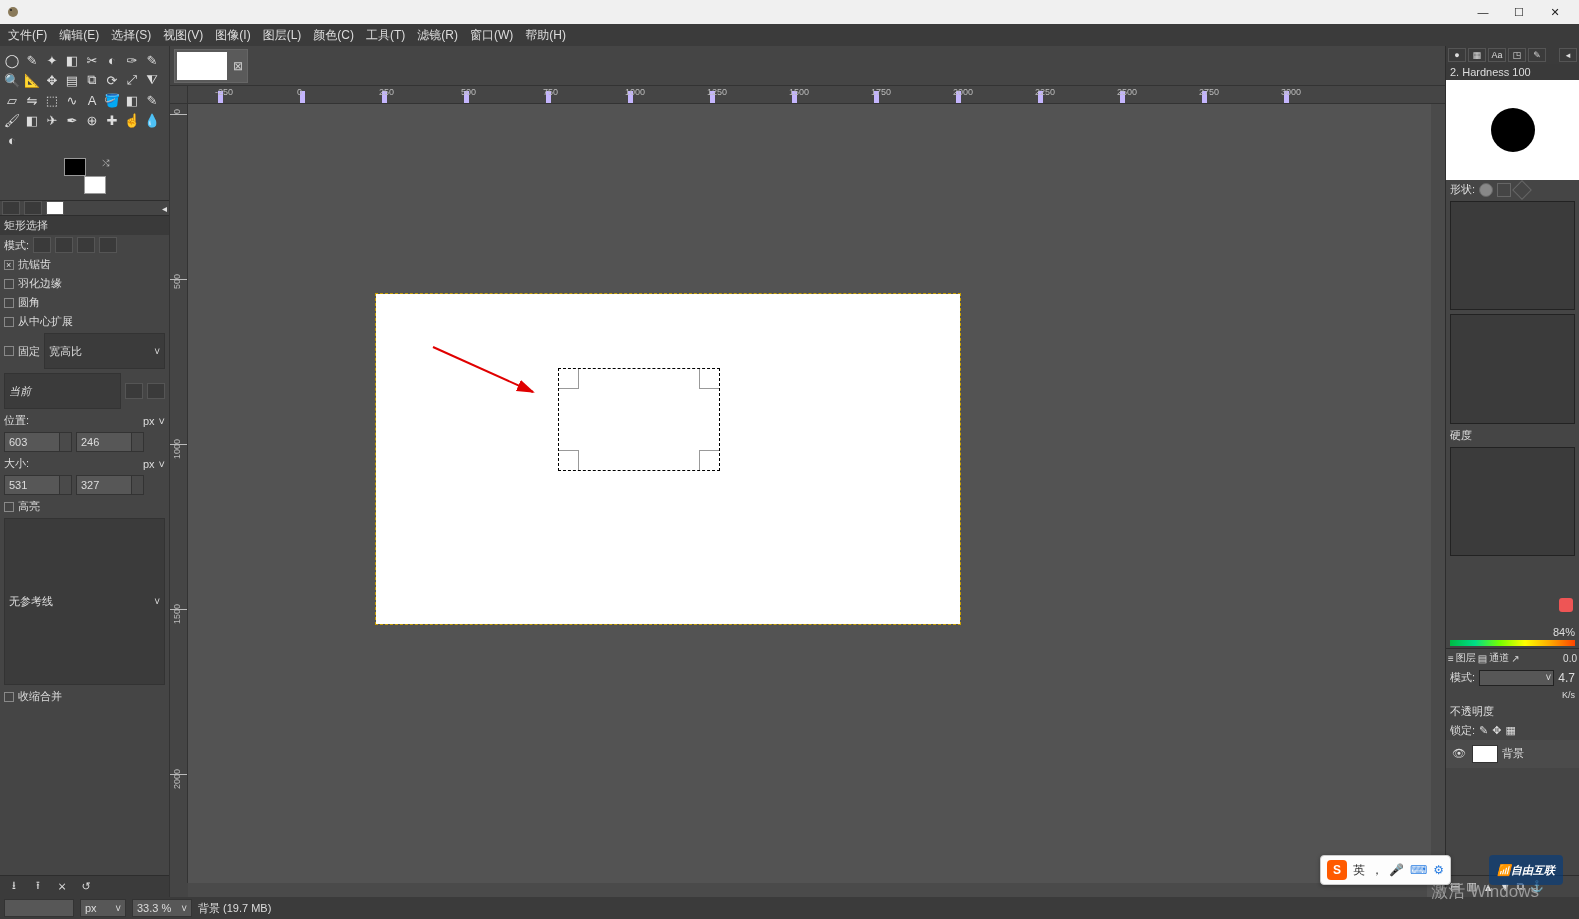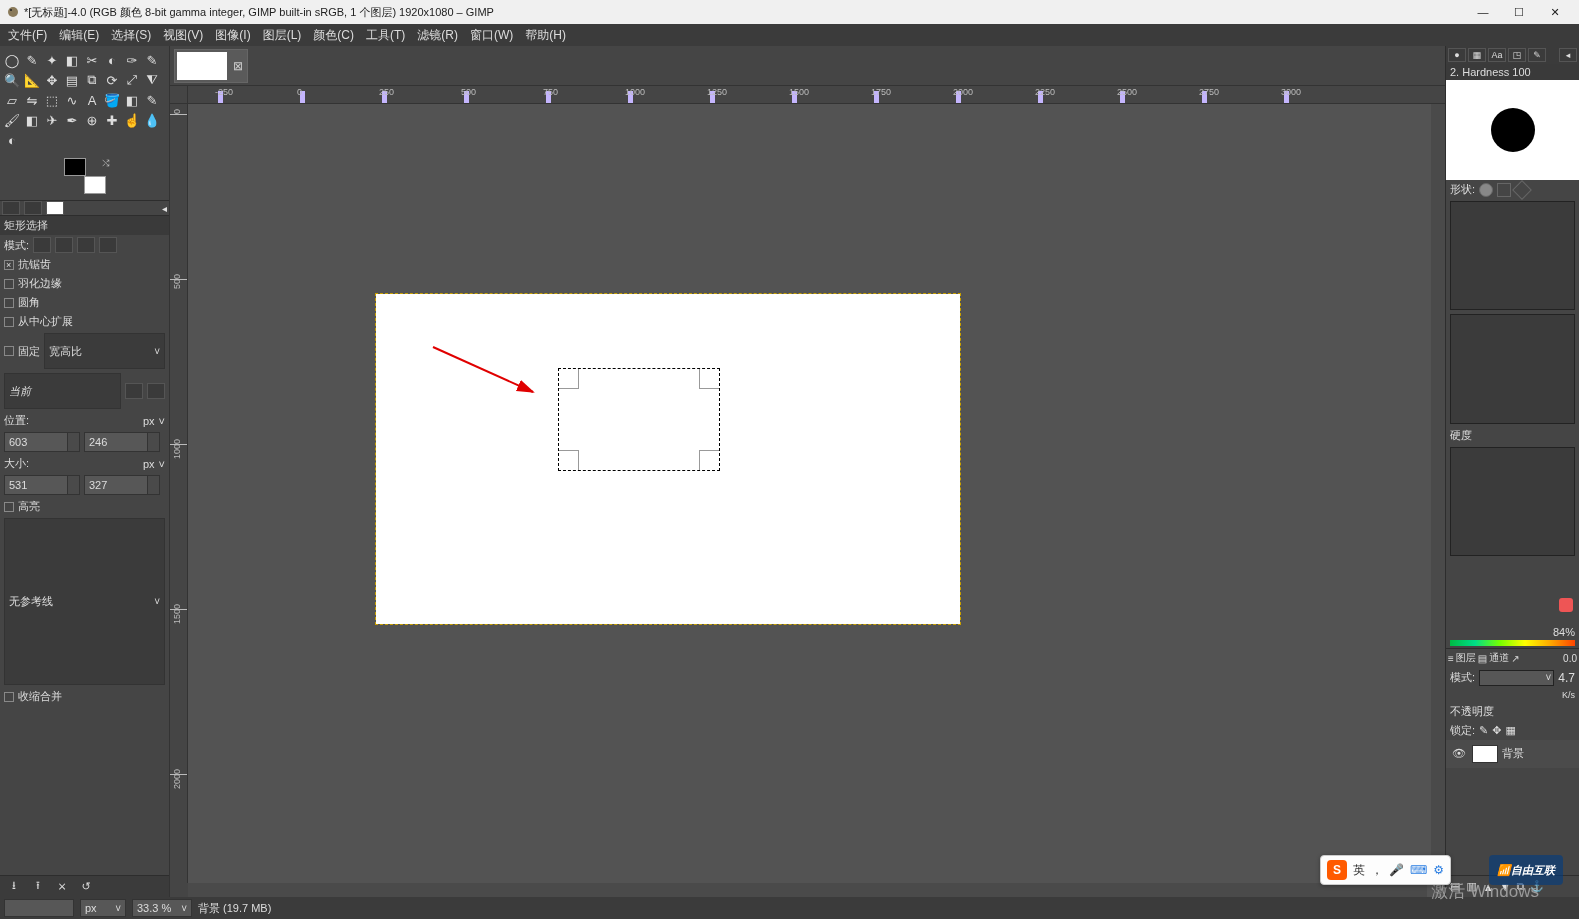--- a/index.html
+++ b/index.html
@@ -28,21 +28,21 @@
 .tool-tabs .tab-menu { margin-left:auto; font-size:10px; }
 .opt-title { background:#3a3a3a; padding:2px 4px; font-size:11px; }
 .opt-body { padding:2px 4px; font-size:11px; display:flex; flex-direction:column; gap:4px; flex:1; }
 .opt-row { display:flex; align-items:center; gap:4px; }
 .opt-label { color:#ddd; }
 .opt-check { width:10px; height:10px; border:1px solid #888; display:inline-block; background:#444; }
 .opt-check.x::after{content:"×";color:#ddd;font-size:9px;position:relative;top:-3px;left:1px;}
 .modebtn { width:18px; height:16px; background:#3a3a3a; border:1px solid #555; }
 .field { background:#575757; border:1px solid #333; height:36px; display:flex; align-items:center; padding:0 4px; flex:1; }
 .field.dark{ background:#3b3b3b; }
-.spin { width:76px; height:20px; background:#575757; border:1px solid #333; display:inline-flex; align-items:center; padding:0 4px; position:relative; }
+.spin { width:68px; height:20px; background:#575757; border:1px solid #333; display:inline-flex; align-items:center; padding:0 4px; position:relative; }
 .spin .sb { position:absolute; right:0; top:0; bottom:0; width:12px; background:#4a4a4a; border-left:1px solid #333; }
 .left-bottom { height:22px; background:#3b3b3b; display:flex; align-items:center; gap:8px; padding:0 6px; border-top:1px solid #2d2d2d; }
 .left-bottom .ib { width:16px; height:16px; color:#ddd; display:inline-flex; align-items:center; justify-content:center; }
 
 .center { flex:1; display:flex; flex-direction:column; background:#535353; min-width:0; }
 .tabstrip { height:40px; background:#454545; display:flex; align-items:center; padding:2px 4px; gap:4px; border-bottom:1px solid #333; }
 .doc-tab { background:#5a5a5a; padding:2px; display:flex; align-items:center; gap:4px; border:1px solid #666; }
 .doc-tab .thumb { width:50px; height:28px; background:#fff; }
 .doc-tab .close { width:14px; height:14px; color:#ccc; text-align:center; font-size:12px; }
 .work { flex:1; display:flex; flex-direction:column; min-height:0; }
@@ -100,21 +100,20 @@
 </head>
 <body>
 
 <div class="titlebar">
   <span class="icon">
     <svg width="14" height="14" viewBox="0 0 14 14">
         <circle cx="7" cy="7" r="5" fill="#8a7a5a"></circle>
         <circle cx="5" cy="5" r="1" fill="#222"></circle>
       </svg>
   </span>
-  <span>*[无标题]-4.0 (RGB 颜色 8-bit gamma integer, GIMP built-in sRGB, 1 个图层) 1920x1080 – GIMP</span>
   <span class="spacer"></span>
   <span class="win-btn">—</span>
   <span class="win-btn">☐</span>
   <span class="win-btn">✕</span>
 </div>
 
 <div class="menubar">
   <span class="mi">文件(F)</span>
   <span class="mi">编辑(E)</span>
   <span class="mi">选择(S)</span>

